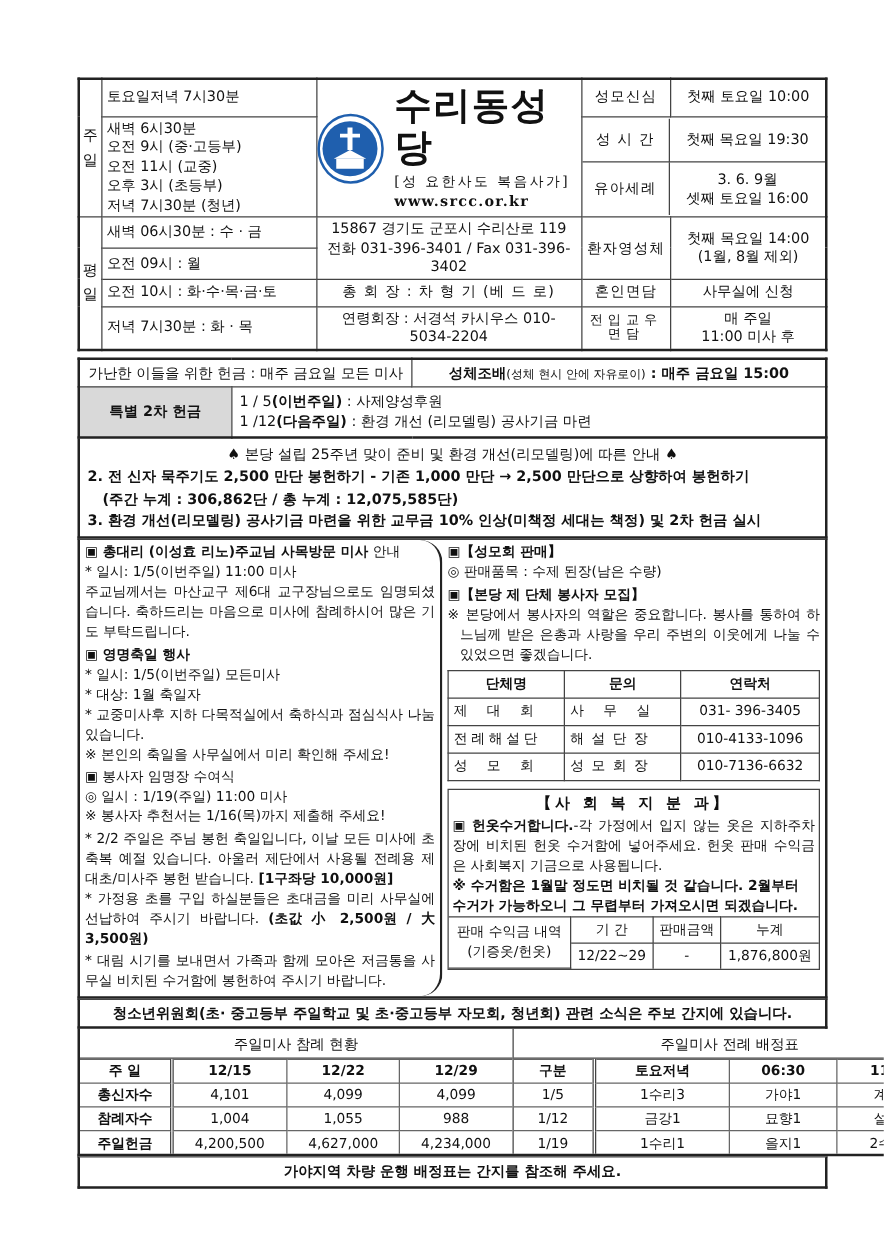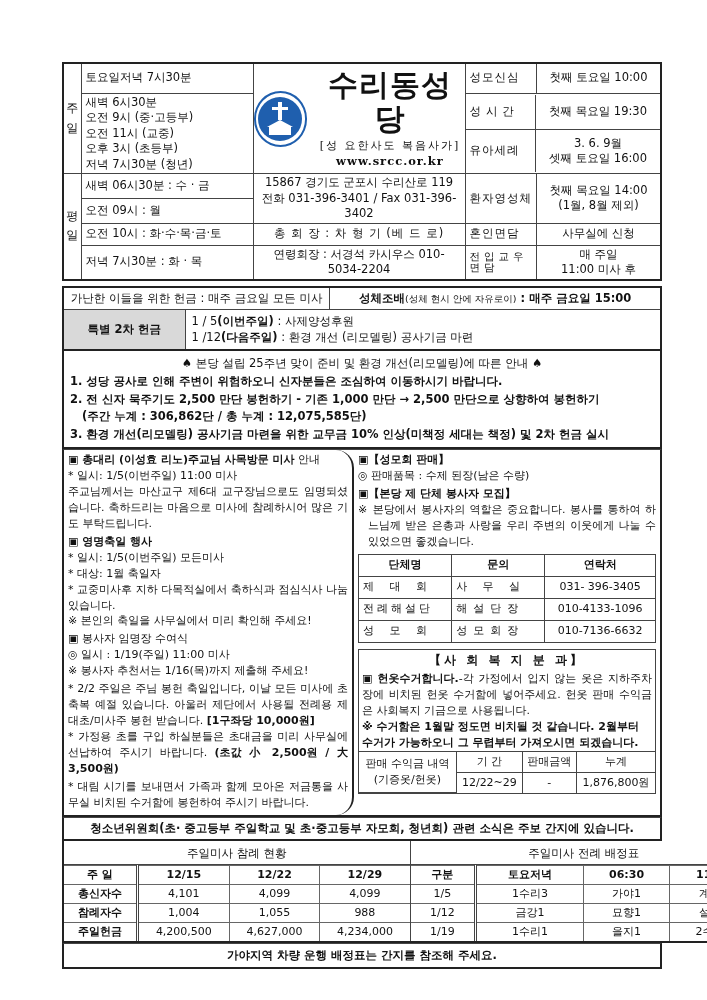--- a/index.html
+++ b/index.html
@@ -8,22 +8,22 @@
   .page { position: absolute; left: 62px; top: 62px; width: 600px; }
 
   table { border-collapse: collapse; }
   td, th { vertical-align: middle; }
 
   
   .hdr { width: 600px; border: 2px solid #222; }
   .hdr td { border: 1px solid #444; padding: 1px 4px; font-size: 11.5px; line-height: 1.35; }
   .hdr .side { width: 18px; text-align: center; font-size: 12px; padding: 0; line-height: 1.6; }
   .hdr .mass { width: 172px; }
-  .hdr .logo-cell { width: 212px; text-align: center; padding: 0; }
-  .hdr .lab { width: 70px; text-align: left; letter-spacing: 1px; white-space: nowrap; font-family: Liberation Serif, serif; }
+  .hdr .logo-cell { width: 212px; padding: 0; }
+  .hdr .lab { width: 70px; text-align: center; letter-spacing: 1px; white-space: nowrap; }
   .hdr .val { text-align: center; white-space: nowrap; }
   .logo-wrap { display: flex; align-items: center; justify-content: center; gap: 8px; height: 102px; }
   .seal { width: 56px; height: 56px; border-radius: 50%; border: 2px solid #1f5fae; display: flex; align-items: center; justify-content: center; background: #fff; }
   .seal-inner { width: 44px; height: 44px; border-radius: 50%; background: #1f5fae; position: relative; }
   .seal-inner .cross { position: absolute; left: 20px; top: 5px; width: 4px; height: 18px; background: #fff; }
   .seal-inner .cross2 { position: absolute; left: 14px; top: 10px; width: 16px; height: 3px; background: #fff; }
   .seal-inner .roof { position: absolute; left: 9px; top: 23px; width: 0; height: 0; border-left: 13px solid transparent; border-right: 13px solid transparent; border-bottom: 7px solid #fff; }
   .seal-inner .base { position: absolute; left: 11px; top: 30px; width: 22px; height: 8px; background: #fff; }
   .church-name { font-size: 30px; font-weight: bold; letter-spacing: 1px; line-height: 1.15; }
   .church-sub { font-family: "DejaVu Serif", serif; font-size: 11px; letter-spacing: 2px; margin-top: 2px; }
@@ -185,21 +185,20 @@
       <td colspan="2" style="line-height:1.45">
         <div><span>1 / 5</span><span class="b">(이번주일)</span><span> : 사제양성후원</span></div>
         <div><span>1 /12</span><span class="b">(다음주일)</span><span> : 환경 개선 (리모델링) 공사기금 마련</span></div>
       </td>
     </tr>
   </tbody>
     </table>
 
   <div class="notice">
     <div class="title">♠ 본당 설립 25주년 맞이 준비 및 환경 개선(리모델링)에 따른 안내 ♠</div>
-    <div>1. 성당 공사로 인해 주변이 위험하오니 신자분들은 조심하여 이동하시기 바랍니다.</div>
     <div>2. 전 신자 묵주기도 2,500 만단 봉헌하기 - 기존 1,000 만단 → 2,500 만단으로 상향하여 봉헌하기</div>
     <div class="ind">(주간 누계 : 306,862단 / 총 누계 : 12,075,585단)</div>
     <div>3. 환경 개선(리모델링) 공사기금 마련을 위한 교무금 10% 인상(미책정 세대는 책정) 및 2차 헌금 실시</div>
   </div>
 
   <div class="cols">
     <div class="col-l">
       <div class="sec">
         <div><span class="sec-title">▣ 총대리 (이성효 리노)주교님 사목방문 미사</span><span> 안내</span></div>
         <div>* 일시: 1/5(이번주일) 11:00 미사</div>

